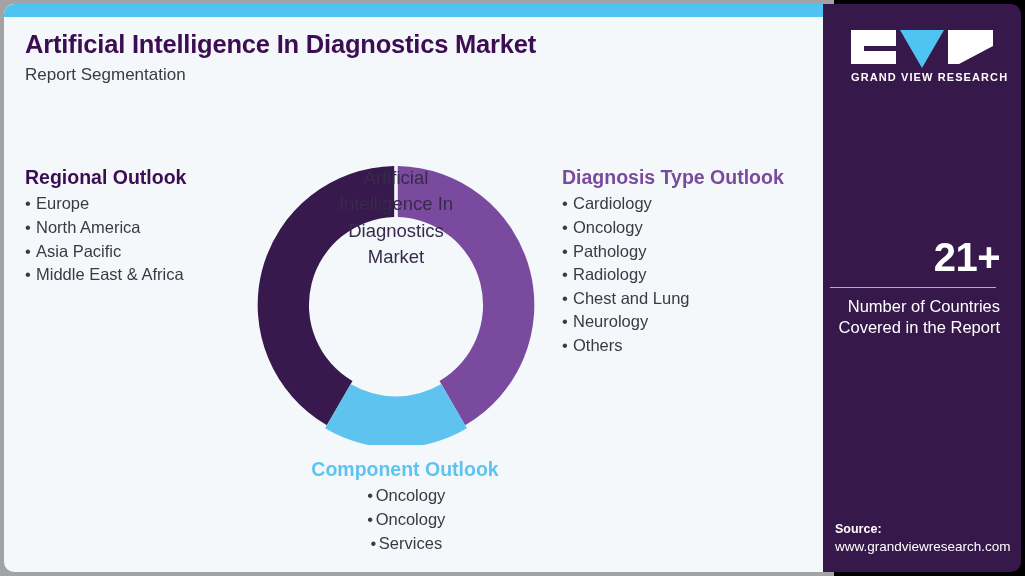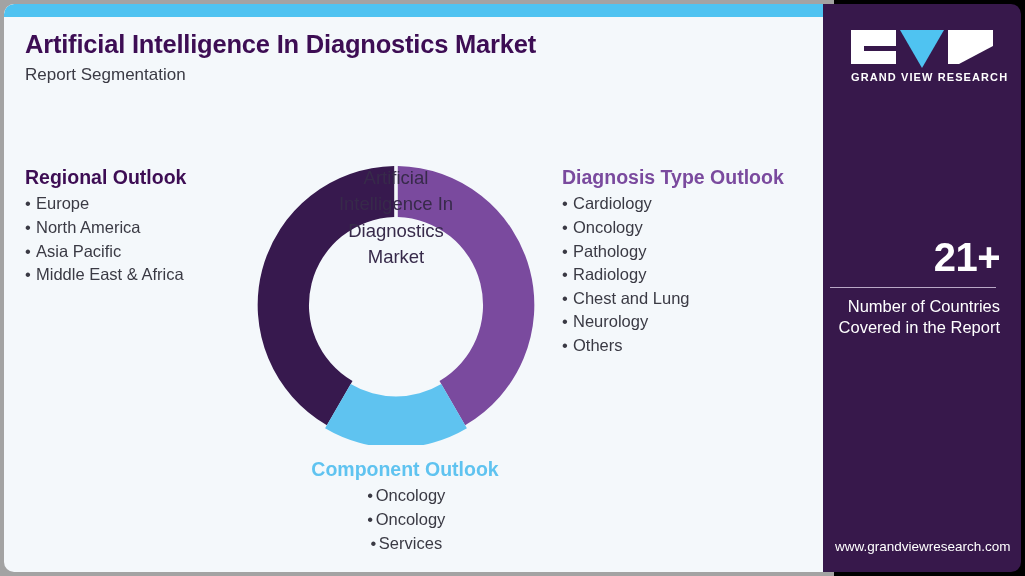--- a/index.html
+++ b/index.html
@@ -324,18 +324,19 @@
     </div>
 
     <div class="stat">
       <div class="stat-number">21+</div>
       <div class="stat-rule"></div>
       <div class="stat-label">Number of Countries</div>
       <div class="stat-label">Covered in the Report</div>
     </div>
 
     <div class="source">
+      <div class="source-label">Source:</div>
       <div class="source-url">www.grandviewresearch.com</div>
     </div>
 
   </div>
 
 </div>
 
 </body></html>

